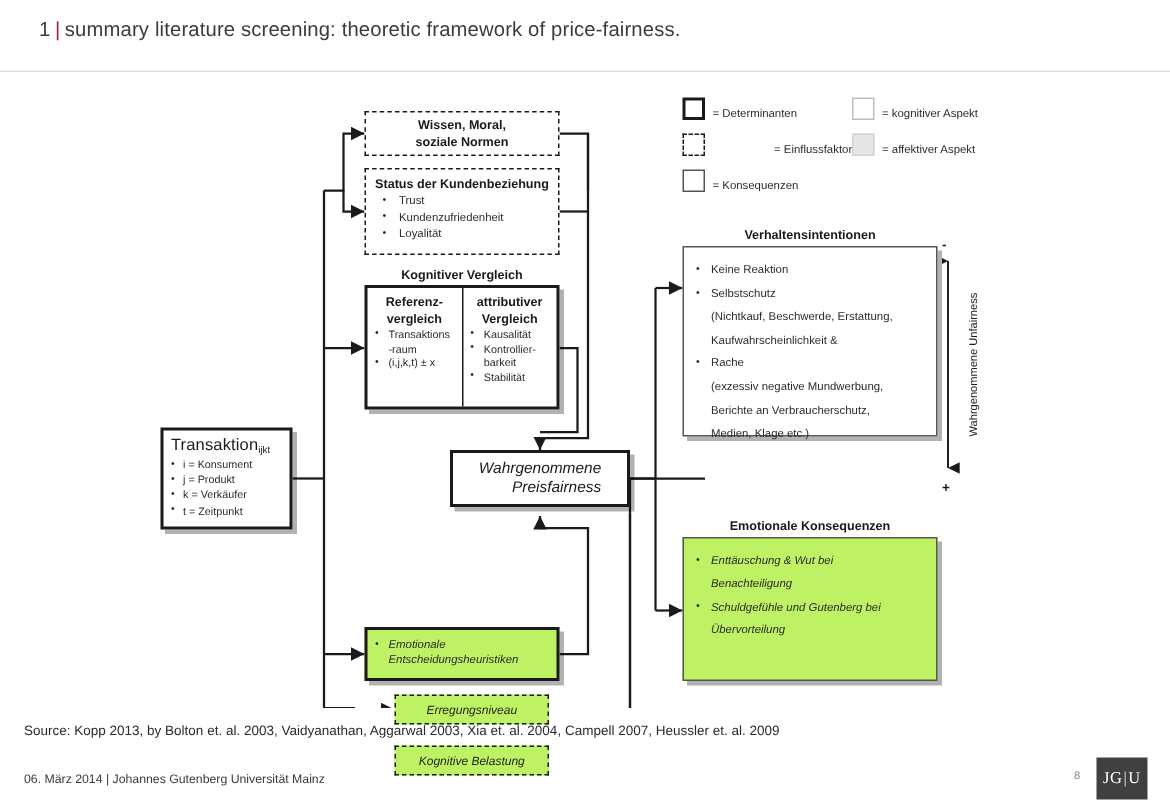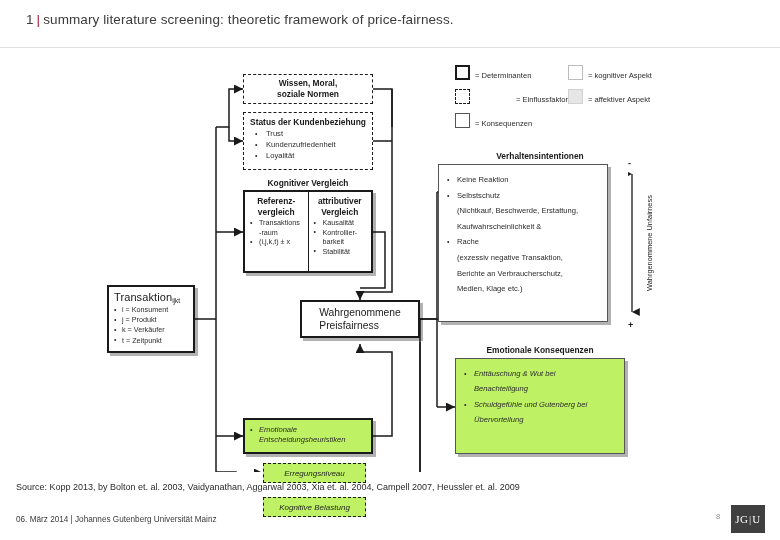--- a/index.html
+++ b/index.html
@@ -71,37 +71,37 @@
   
   #cap-kognitiv{left:243px;top:126px;width:130px;}
   #box-kognitiv{left:243px;top:138px;width:130px;height:83px;display:flex;}
   #box-kognitiv .col{flex:1;padding:4px 4px 0 4px;box-sizing:border-box;}
   #box-kognitiv .col.left{border-right:1.3px solid #1a1a1a;}
   #box-kognitiv .blist li{font-size:7.2px;line-height:9.6px;}
 
   
   #box-fairness{left:300px;top:248px;width:120px;height:38px;
     display:flex;align-items:center;justify-content:center;}
-  #box-fairness .t{font-size:10.3px;line-height:13px;text-align:left;color:#1a1a1a;}
+  #box-fairness .t{font-size:10.3px;line-height:13px;text-align:right;color:#1a1a1a;font-style:italic;}
 
   
   #cap-affektiv{left:243px;top:354px;width:130px;margin-top:24px;}
   #box-affektiv{left:243px;top:366px;width:130px;height:36px;padding:5px 5px 0 4px;}
   #box-affektiv .blist li{line-height:10px;}
 
   
   #box-erregung{left:263px;top:411px;width:103px;height:20px;
     display:flex;align-items:center;justify-content:center;}
   #box-belastung{left:263px;top:445px;width:103px;height:20px;
     display:flex;align-items:center;justify-content:center;}
   .minibox-t{font-size:8px;color:#1f1f1f;}
 
   
   #cap-verhalten{left:455px;top:99px;width:170px;}
-  #box-verhalten{left:438px;top:112px;width:170px;height:158px;padding:7px 8px 0 6px;}
+  #box-verhalten{left:455px;top:112px;width:170px;height:127px;padding:7px 8px 0 6px;}
   #box-verhalten .blist li{font-size:7.6px;line-height:15.6px;padding-left:12px;}
   #box-verhalten .blist li:before{left:2px;top:0;}
 
   
   #cap-emotional{left:455px;top:293px;width:170px;}
   #box-emotional{left:455px;top:306px;width:170px;height:96px;padding:7px 8px 0 6px;}
   #box-emotional .blist li{font-size:7.6px;line-height:15.4px;padding-left:12px;}
   #box-emotional .blist li:before{left:2px;top:0;}
 
   
@@ -290,21 +290,21 @@
     </div>
 
     <div class="cap" id="cap-verhalten">Verhaltensintentionen</div>
     <div class="box b-kon shadow" id="box-verhalten">
       <ul class="blist">
         <li>Keine Reaktion</li>
         <li>Selbstschutz</li>
         <li class="cont">(Nichtkauf, Beschwerde, Erstattung,</li>
         <li class="cont">Kaufwahrscheinlichkeit &amp;</li>
         <li>Rache</li>
-        <li class="cont">(exzessiv negative Transaktion,</li>
+        <li class="cont">(exzessiv negative Mundwerbung,</li>
         <li class="cont">Berichte an Verbraucherschutz,</li>
         <li class="cont">Medien, Klage etc.)</li>
       </ul>
     </div>
 
     <div id="axis">
       <span class="sign minus">-</span>
       <svg width="34" height="162" style="position:absolute;left:0;top:6px;">
         <defs>
           <marker id="a2" markerWidth="7" markerHeight="7" refX="3" refY="6" orient="auto">

